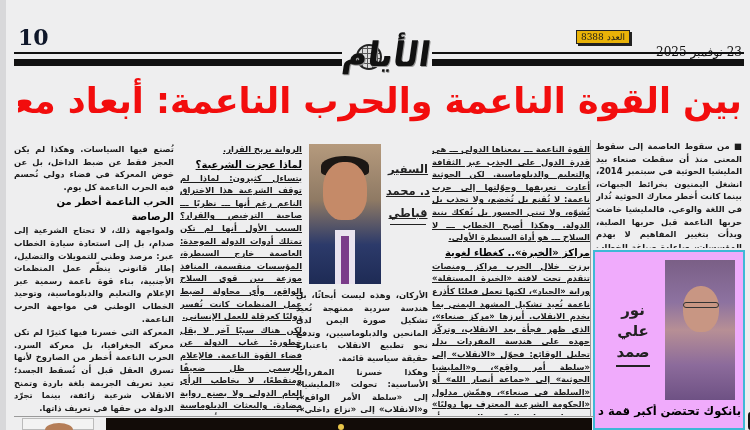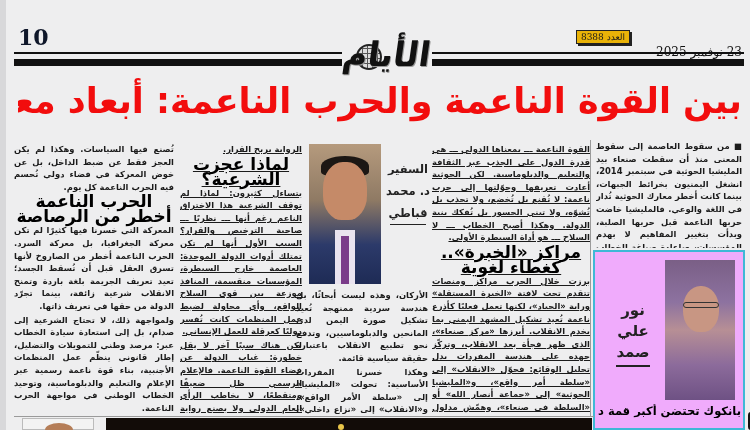--- a/index.html
+++ b/index.html
@@ -20,21 +20,21 @@
   .logo-globe { position: absolute; left: 14px; bottom: 4px; width: 26px; height: 26px; border-radius: 50%; border: 2px solid #222; background:
       repeating-linear-gradient(0deg, transparent 0 4px, #555 4px 5px),
       repeating-linear-gradient(90deg, transparent 0 4px, #555 4px 5px), #ddd; z-index: -1; }
 
   
   .headline { position: absolute; left: 18px; right: 8px; top: 76px; height: 50px; text-align: center; direction: rtl; font-family: "DejaVu Sans", sans-serif; font-weight: bold; font-size: 35px; color: #f20d0d; line-height: 50px; letter-spacing: -1px; white-space: nowrap; overflow: hidden; }
 
   
   .col { position: absolute; direction: rtl; text-align: justify; font-family: "DejaVu Sans", sans-serif; font-size: 8.4px; line-height: 12.6px; color: #1b1b1b; font-weight: bold; overflow: hidden; }
   .col p { margin-bottom: 1px; }
-  .sub { text-align: center; font-weight: bold; font-size: 17px; line-height: 15px; color: #000; }
+  .sub { text-align: right; font-weight: bold; font-size: 10px; line-height: 15px; color: #000; }
   .col-sep { position: absolute; width: 1px; background: #9a9a9a; }
 
   .col1 { left: 596px; top: 140px; width: 146px; height: 108px; }
   .col2 { left: 432px; top: 143px; width: 158px; height: 272px; text-decoration: underline; }
   .col3 { left: 296px; top: 289px; width: 132px; height: 126px; }
   .col4 { left: 180px; top: 143px; width: 122px; height: 272px; text-decoration: underline; }
   .col5 { left: 14px; top: 143px; width: 160px; height: 272px; }
 
   
   .author-box { position: absolute; left: 593px; top: 250px; width: 152px; height: 180px; border: 2px solid #3fb8d6; background: #f0abfc; }
@@ -44,21 +44,21 @@
   .author-name-f { position: absolute; left: 6px; top: 48px; width: 64px; text-align: center; direction: rtl; font-weight: bold; font-size: 15px; line-height: 21px; color: #222; }
   .author-name-f .uline { display: block; margin: 2px auto 0; width: 34px; height: 2px; background: #222; }
   .author-box-title { position: absolute; left: 2px; right: 2px; top: 152px; text-align: center; direction: rtl; font-weight: bold; font-size: 11.5px; color: #000; white-space: nowrap; overflow: hidden; }
 
   
   .author-photo-m { position: absolute; left: 309px; top: 144px; width: 72px; height: 140px; background: linear-gradient(180deg, #b59a7d 0%, #8f7a64 40%, #2c3a6a 72%, #1e2b55 100%); }
   .author-photo-m .face { position: absolute; left: 14px; top: 18px; width: 44px; height: 58px; border-radius: 45% 45% 42% 42%; background: #c58a68; }
   .author-photo-m .hair { position: absolute; left: 12px; top: 12px; width: 48px; height: 20px; border-radius: 50% 50% 20% 20%; background: #1c1714; }
   .author-photo-m .shirt { position: absolute; left: 26px; top: 86px; width: 20px; height: 54px; background: #e9e3ef; }
   .author-photo-m .tie { position: absolute; left: 32px; top: 92px; width: 8px; height: 48px; background: #7b3c8a; }
-  .author-name-m { position: absolute; left: 384px; top: 158px; width: 48px; text-align: center; direction: rtl; font-weight: bold; font-size: 11.5px; line-height: 22px; color: #222; }
+  .author-name-m { position: absolute; left: 384px; top: 158px; width: 48px; text-align: center; direction: rtl; font-weight: bold; font-size: 11.5px; line-height: 22px; color: #222; text-decoration: underline; }
   .author-name-m .uline { display: block; margin: 0 auto; width: 36px; height: 1px; background: #222; }
 
   
   .hr-bottom { position: absolute; left: 14px; width: 580px; top: 416px; height: 1px; background: #9a9a9a; }
   .bottom-ad { position: absolute; left: 106px; top: 418px; width: 486px; height: 12px; background: #120c08; }
   .bottom-ad .dot { position: absolute; top: 6px; width: 6px; height: 6px; border-radius: 50%; background: #e8c64a; }
   .bottom-thumb { position: absolute; left: 22px; top: 418px; width: 72px; height: 12px; border: 1px solid #bbb; background: #f3f3f3; }
   .bottom-thumb .head { position: absolute; left: 22px; top: 4px; width: 28px; height: 14px; border-radius: 50% 50% 0 0; background: #b57e58; }
   .right-circle { position: absolute; left: 748px; top: 412px; width: 6px; height: 18px; background: #111; border-radius: 3px; }
 </style>
@@ -130,22 +130,22 @@
 <div class="col col4">
   <p>الرواية يربح القرار.</p>
   <div class="sub">لماذا عجزت الشرعية؟</div>
   <p>يتساءل كثيرون: لماذا لم توقف الشرعية هذا الاختراق الناعم رغم أنها ـــ نظريًا ـــ صاحبة الترخيص والقرار؟ السبب الأول أنها لم تكن تمتلك أدوات الدولة الموحدة: العاصمة خارج السيطرة، المؤسسات منقسمة، المنافذ موزعة بين قوى السلاح الواقع، وأي محاولة لضبط عمل المنظمات كانت تُفسر دوليًا كعرقلة للعمل الإنساني.</p>
   <p>لكن هناك سببًا آخر لا يقل خطورة: غياب الدولة عن فضاء القوة الناعمة. فالإعلام الرسمي ظل ضعيفًا ومتقطعًا، لا يخاطب الرأي العام الدولي ولا يصنع رواية مضادة. والبعثات الدبلوماسية ـــ المنتشرة في أكثر من ستين دولة ـــ لم تتحول إلى أدوات تأثير أو حضور فاعل في الجامعات ومراكز الأبحاث والإعلام الغربي، خصوصًا في واشنطن ولندن وبروكسل. أما مجلسا النواب والشورى فغابا تمامًا عن الدور البرلماني الخارجي: بلا لجان صداقة فعالة، بلا حضور في المنتديات، ولا دفاع عن الرواية الوطنية في البرلمانات الغربية التي</p>
 </div>
 
 <div class="col col5">
   <p>تُصنع فيها السياسات. وهكذا لم يكن العجز فقط عن ضبط الداخل، بل عن خوض المعركة في فضاء دولي تُحسم فيه الحرب الناعمة كل يوم.</p>
   <div class="sub">الحرب الناعمة أخطر من الرصاصة</div>
+  <p>ولمواجهة ذلك، لا تحتاج الشرعية إلى صدام، بل إلى استعادة سيادة الخطاب عبر: مرصد وطني للتمويلات والتضليل، إطار قانوني ينظّم عمل المنظمات الأجنبية، بناء قوة ناعمة رسمية عبر الإعلام والتعليم والدبلوماسية، وتوحيد الخطاب الوطني في مواجهة الحرب الناعمة.</p>
   <p>المعركة التي خسرنا فيها كثيرًا لم تكن معركة الجغرافيا، بل معركة السرد. الحرب الناعمة أخطر من الصاروخ لأنها تسرق العقل قبل أن تُسقط الجسد؛ تعيد تعريف الجريمة بلغة باردة وتمنح الانقلاب شرعية زائفة، بينما تجرّد الدولة من حقها في تعريف ذاتها.</p>
-  <p>ولمواجهة ذلك، لا تحتاج الشرعية إلى صدام، بل إلى استعادة سيادة الخطاب عبر: مرصد وطني للتمويلات والتضليل، إطار قانوني ينظّم عمل المنظمات الأجنبية، بناء قوة ناعمة رسمية عبر الإعلام والتعليم والدبلوماسية، وتوحيد الخطاب الوطني في مواجهة الحرب الناعمة.</p>
 
 </div>
 
 <div class="hr-bottom"></div>
 <div class="bottom-thumb">
   <div class="head"></div>
 </div>
 <div class="bottom-ad">
   <span class="dot" style="left:232px;"></span>
 </div>

